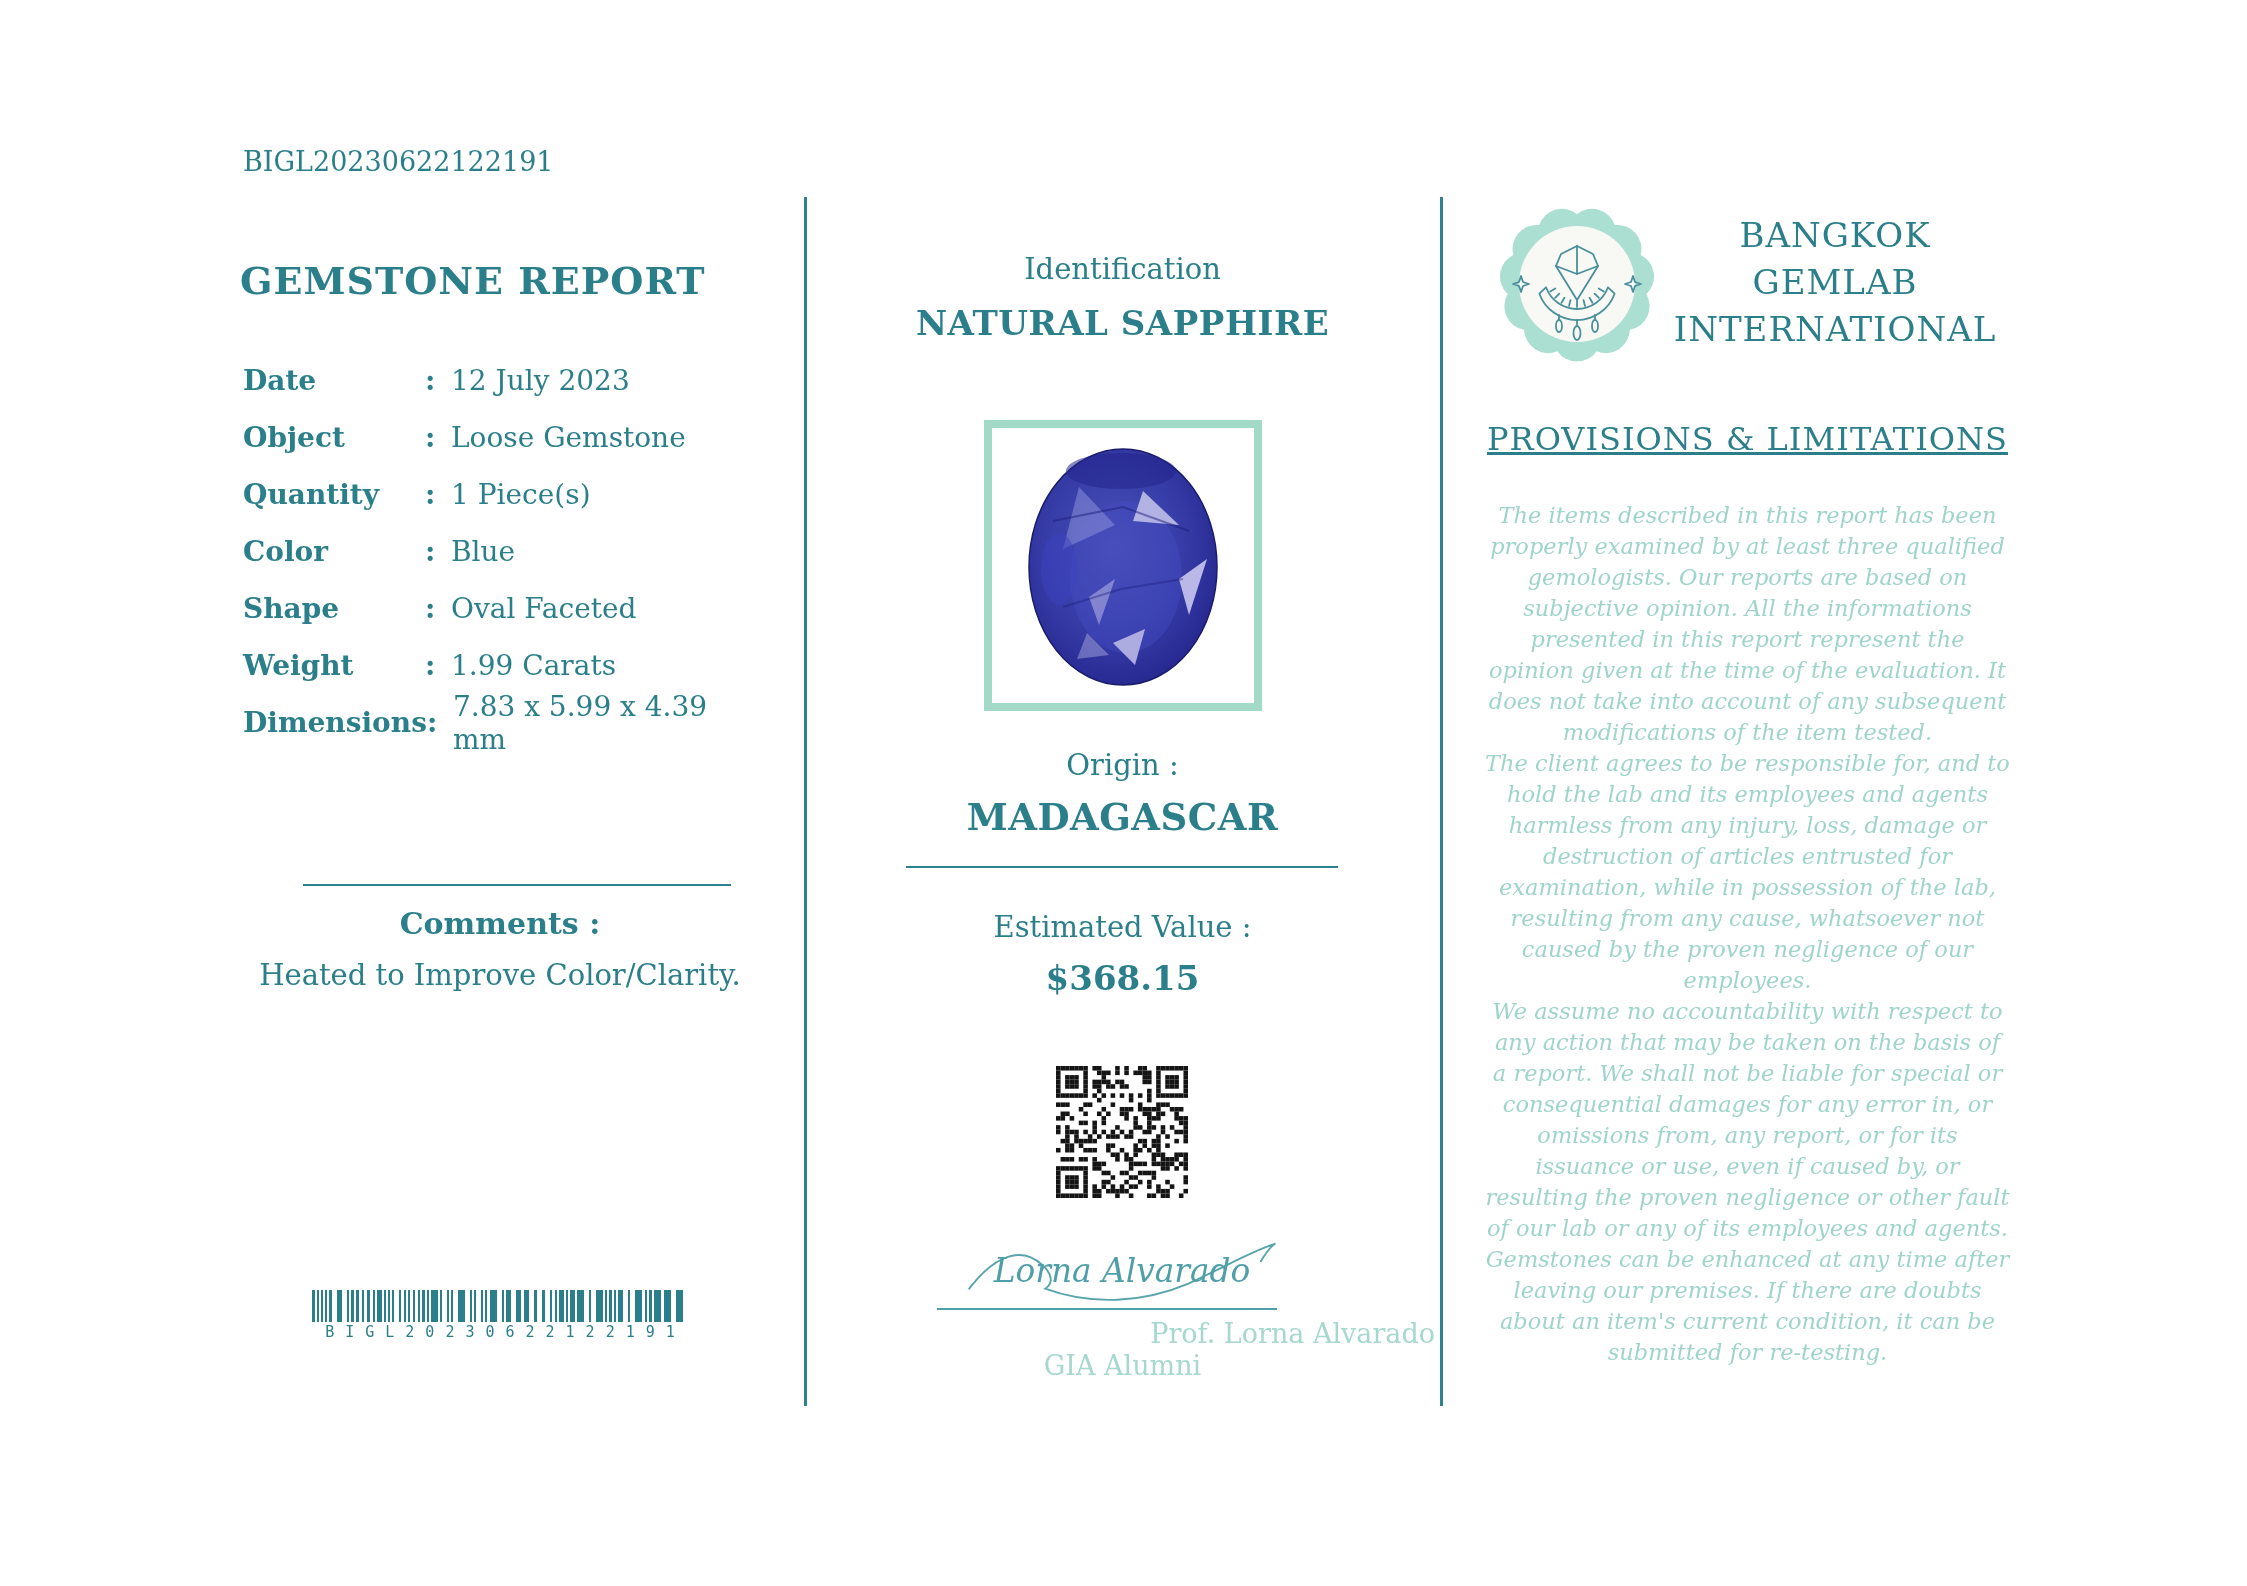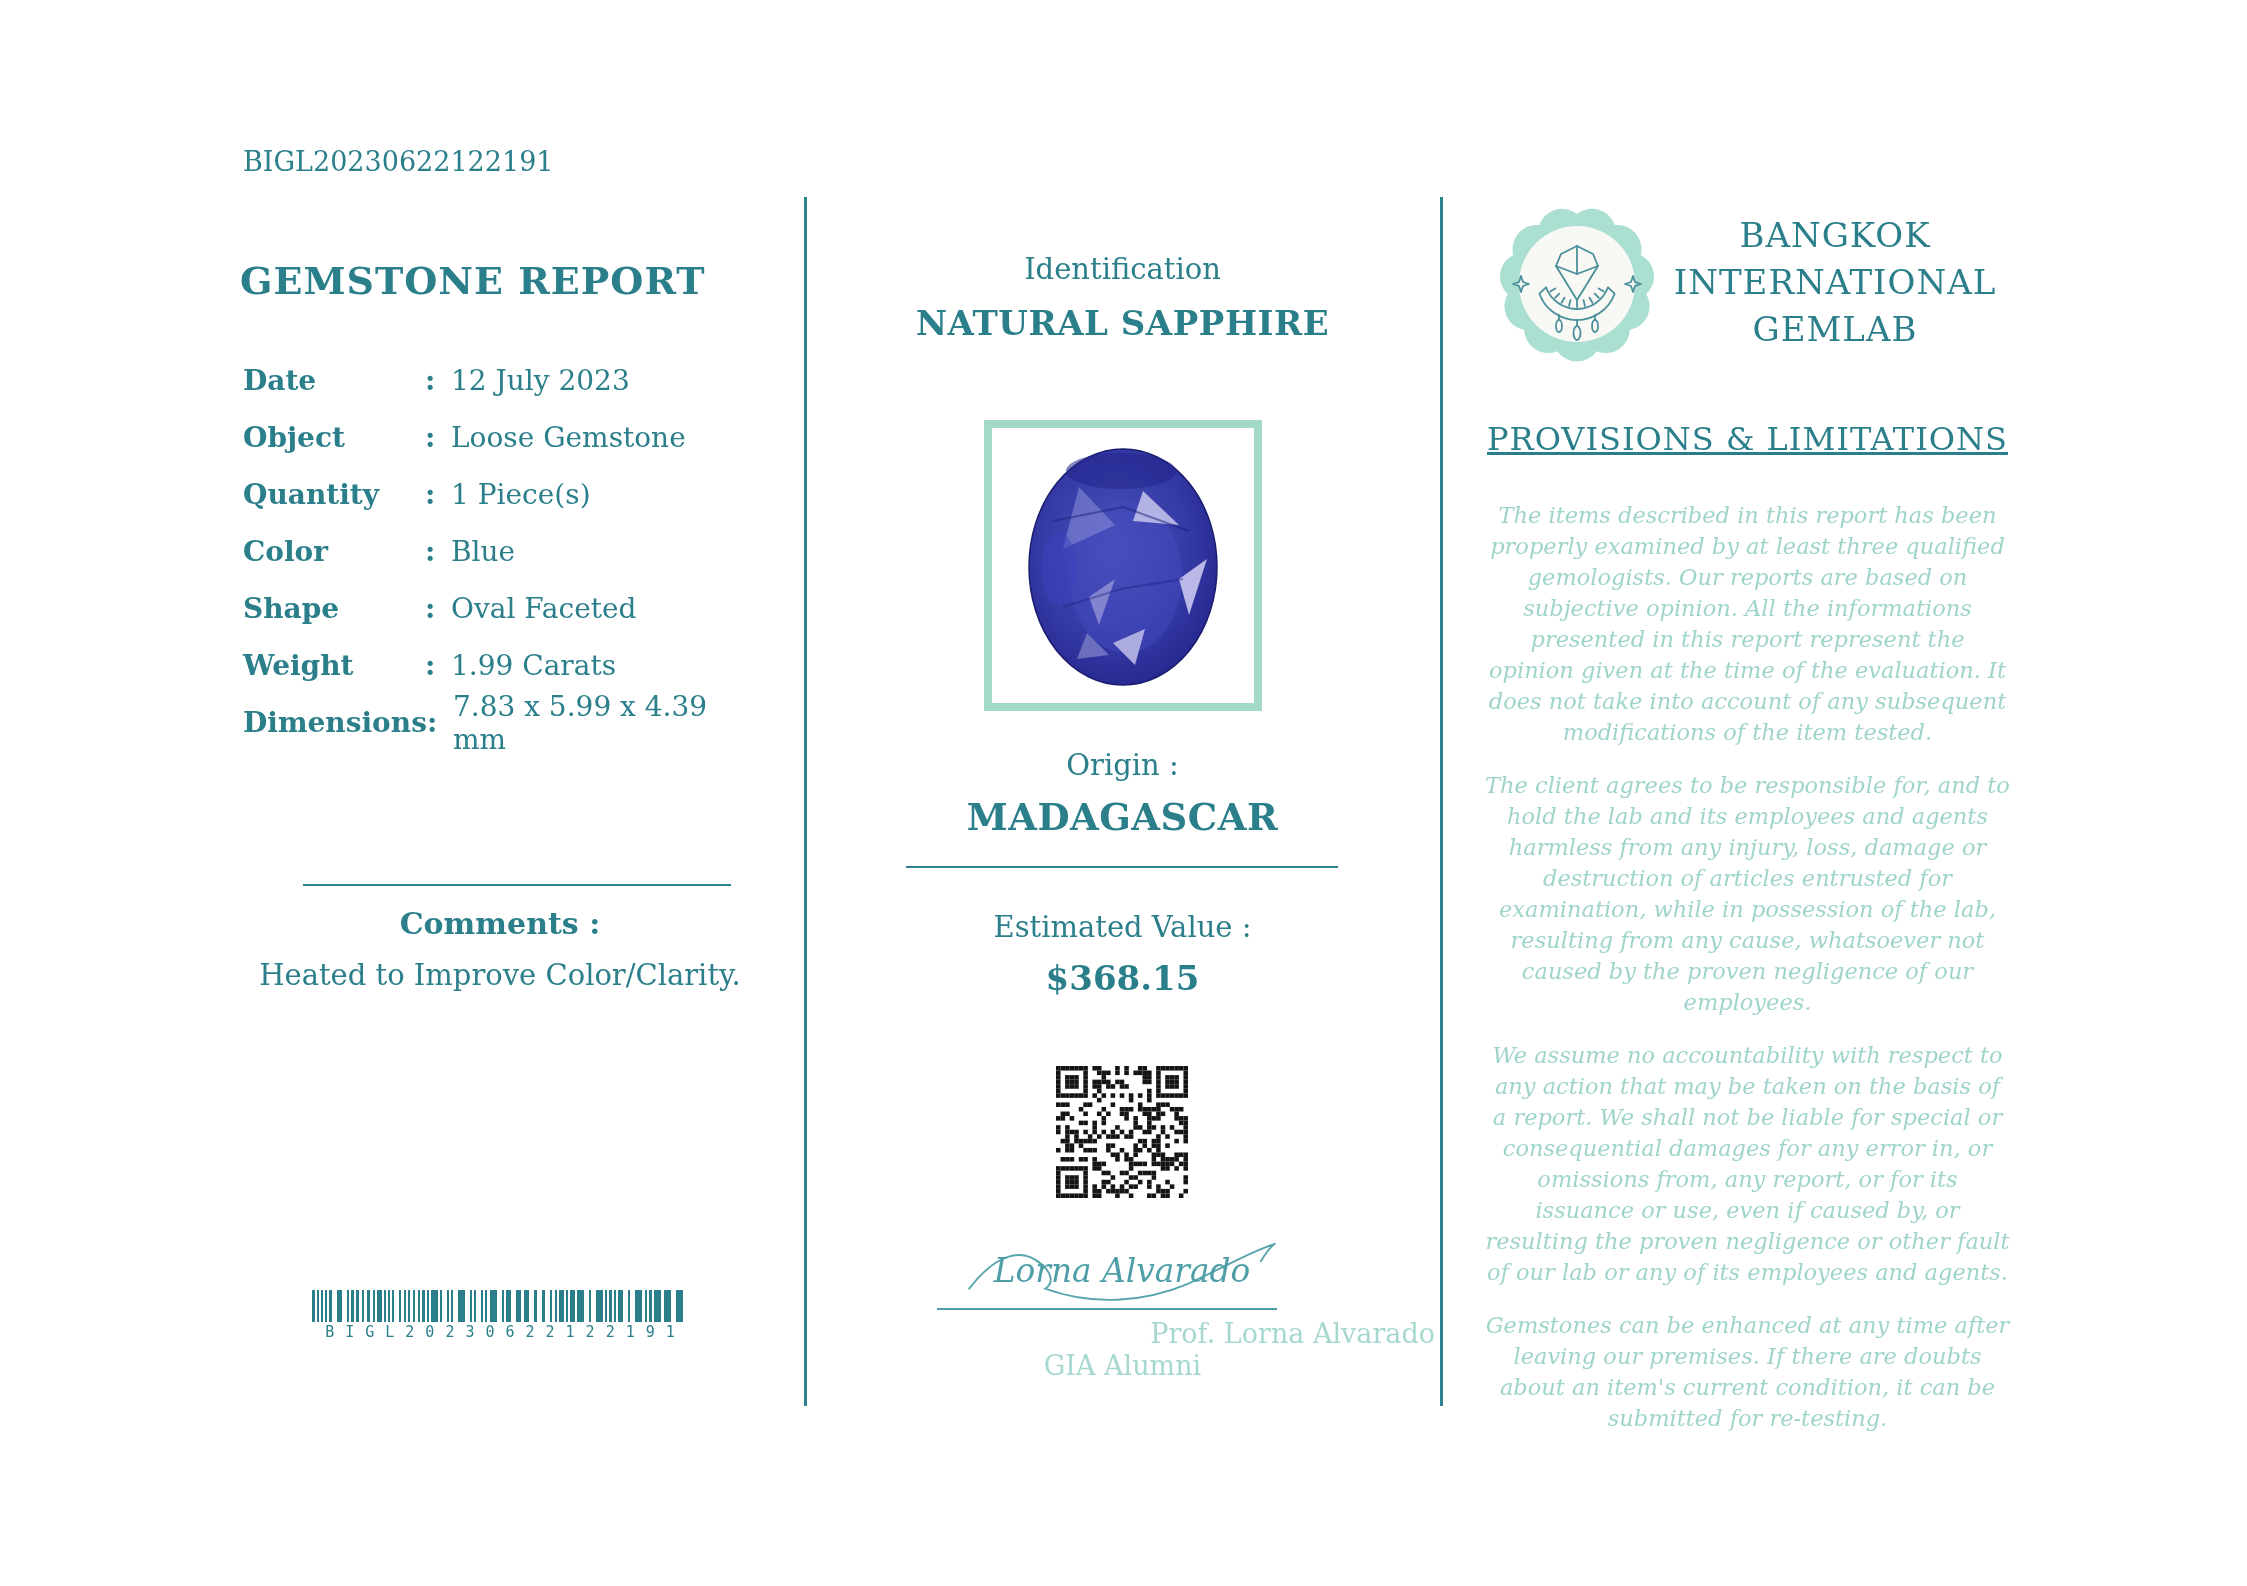--- a/index.html
+++ b/index.html
@@ -60,21 +60,21 @@
   .signer-name{position:absolute;top:1318px;left:0;right:0;text-align:right;font-size:27px;color:var(--mint);}
   .signer-title{position:absolute;top:1350px;left:0;right:0;text-align:center;font-size:27px;color:var(--mint);}
 
   
   .col-right{position:absolute;left:1485px;top:0;width:525px;height:1586px;}
   .logo-svg{position:absolute;left:12px;top:198px;}
   .lab-name{position:absolute;left:185px;top:212px;width:330px;text-align:center;
     font-size:34px;line-height:47px;letter-spacing:1px;color:var(--teal);}
   .prov-title{position:absolute;top:420px;left:0;right:0;text-align:center;
     font-size:32px;letter-spacing:1px;color:var(--teal);text-decoration:underline;}
-  .prov-paragraphs{position:absolute;top:500px;left:0;width:525px;display:flex;flex-direction:column;gap:22px;}
+  .prov-paragraphs{position:absolute;top:500px;left:0;width:525px;display:flex;flex-direction:column;}
   .prov-paragraphs p{font-size:22.5px;font-style:italic;line-height:31px;text-align:center;color:#9fd4cb;}
 </style>
 </head>
 <body>
 
 <div class="page">
 
   <div class="report-number">BIGL20230622122191</div>
   <div class="vdivider vd1"></div>
   <div class="vdivider vd2"></div>
@@ -626,22 +626,22 @@
         <path d="M62,117 L62,122 M80,122 L80,128 M98,117 L98,122"></path>
         <ellipse cx="62" cy="128" rx="3" ry="6"></ellipse>
         <ellipse cx="80" cy="135" rx="3.5" ry="7"></ellipse>
         <ellipse cx="98" cy="128" rx="3" ry="6"></ellipse>
         <polygon points="24,78 26,84 32,86 26,88 24,94 22,88 16,86 22,84"></polygon>
         <polygon points="136,78 138,84 144,86 138,88 136,94 134,88 128,86 134,84"></polygon>
       </g>
     </svg>
     <div class="lab-name">
       <div>BANGKOK</div>
+      <div>GEMLAB</div>
       <div>INTERNATIONAL</div>
-      <div>GEMLAB</div>
     </div>
 
     <div class="prov-title">PROVISIONS &amp; LIMITATIONS</div>
 
     <div class="prov-paragraphs">
       <p>The items described in this report has been properly examined by at least three qualified gemologists. Our reports are based on subjective opinion. All the informations presented in this report represent the opinion given at the time of the evaluation. It does not take into account of any subsequent modifications of the item tested.</p>
       <p>The client agrees to be responsible for, and to hold the lab and its employees and agents harmless from any injury, loss, damage or destruction of articles entrusted for examination, while in possession of the lab, resulting from any cause, whatsoever not caused by the proven negligence of our employees.</p>
       <p>We assume no accountability with respect to any action that may be taken on the basis of a report. We shall not be liable for special or consequential damages for any error in, or omissions from, any report, or for its issuance or use, even if caused by, or resulting the proven negligence or other fault of our lab or any of its employees and agents.</p>
       <p>Gemstones can be enhanced at any time after leaving our premises. If there are doubts about an item's current condition, it can be submitted for re-testing.</p>
     </div>

